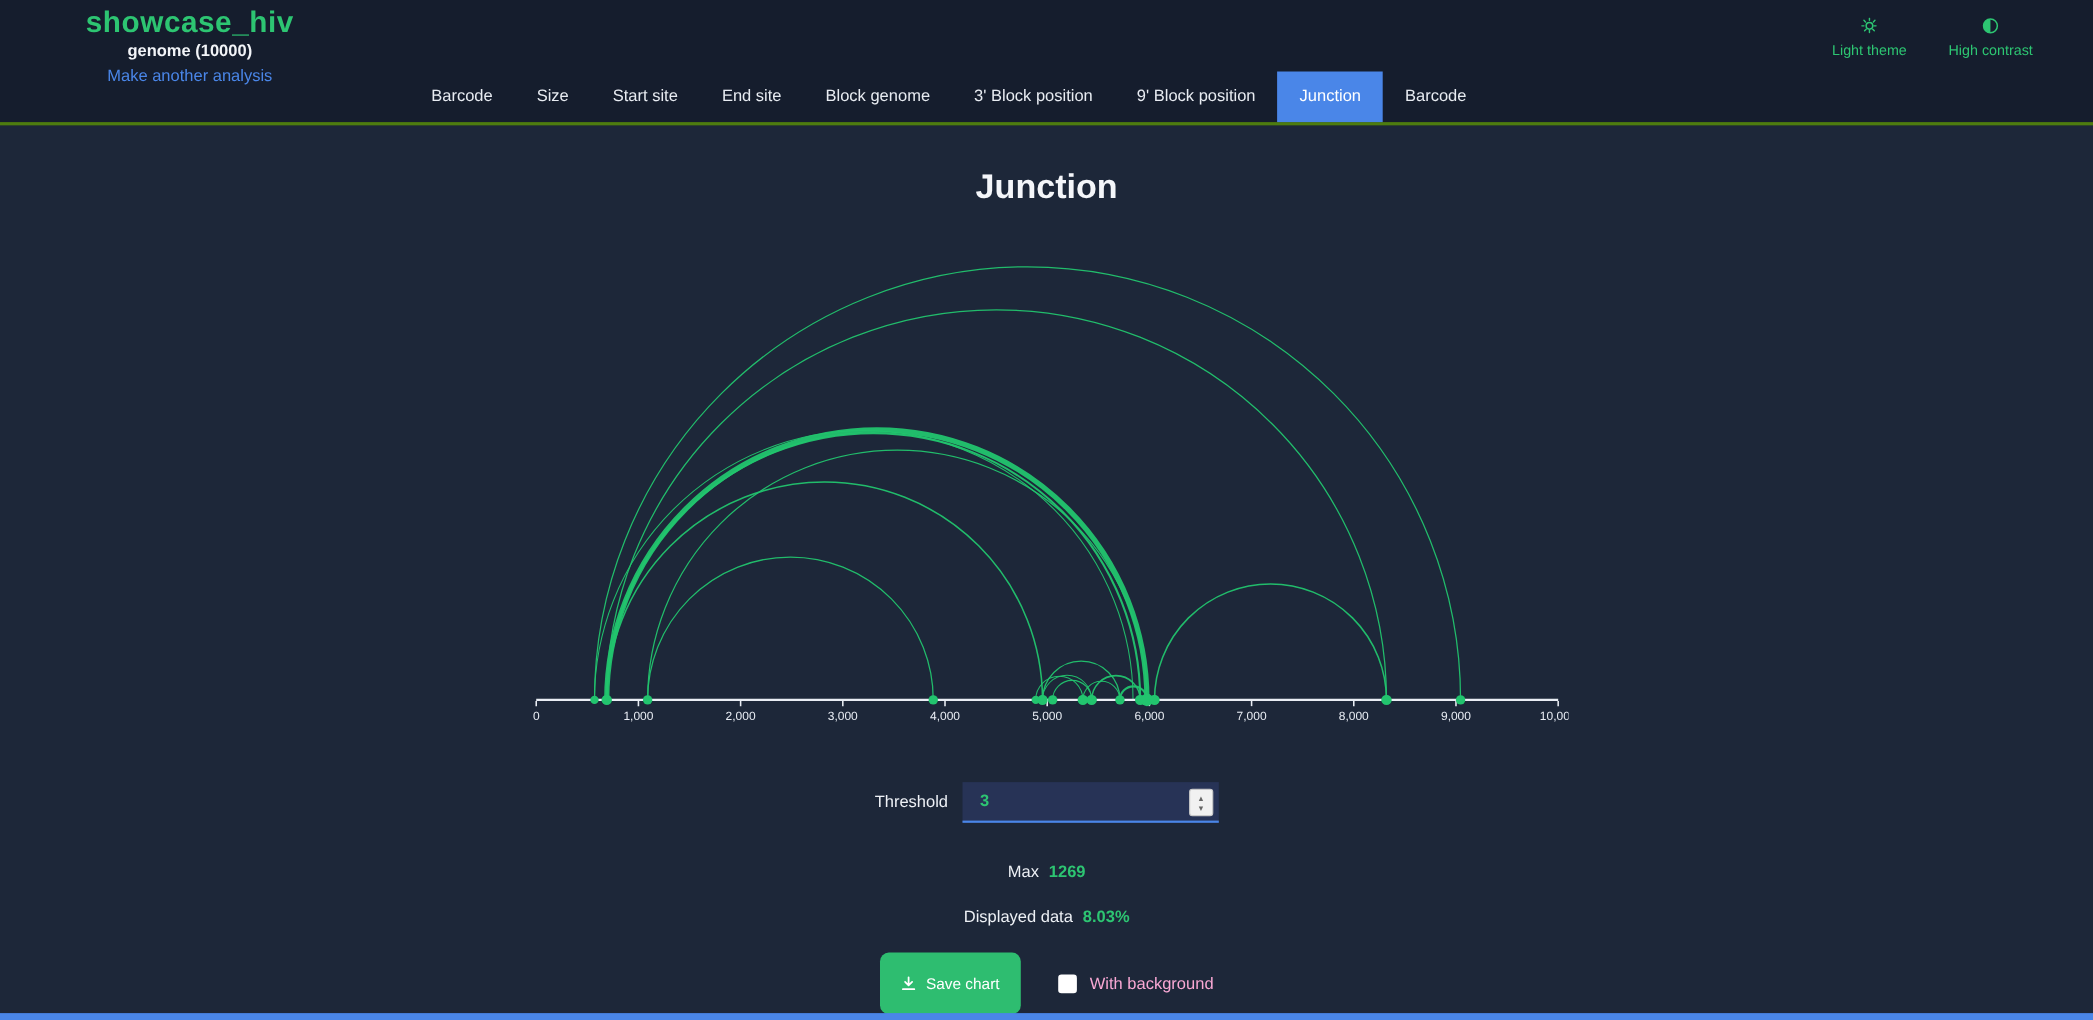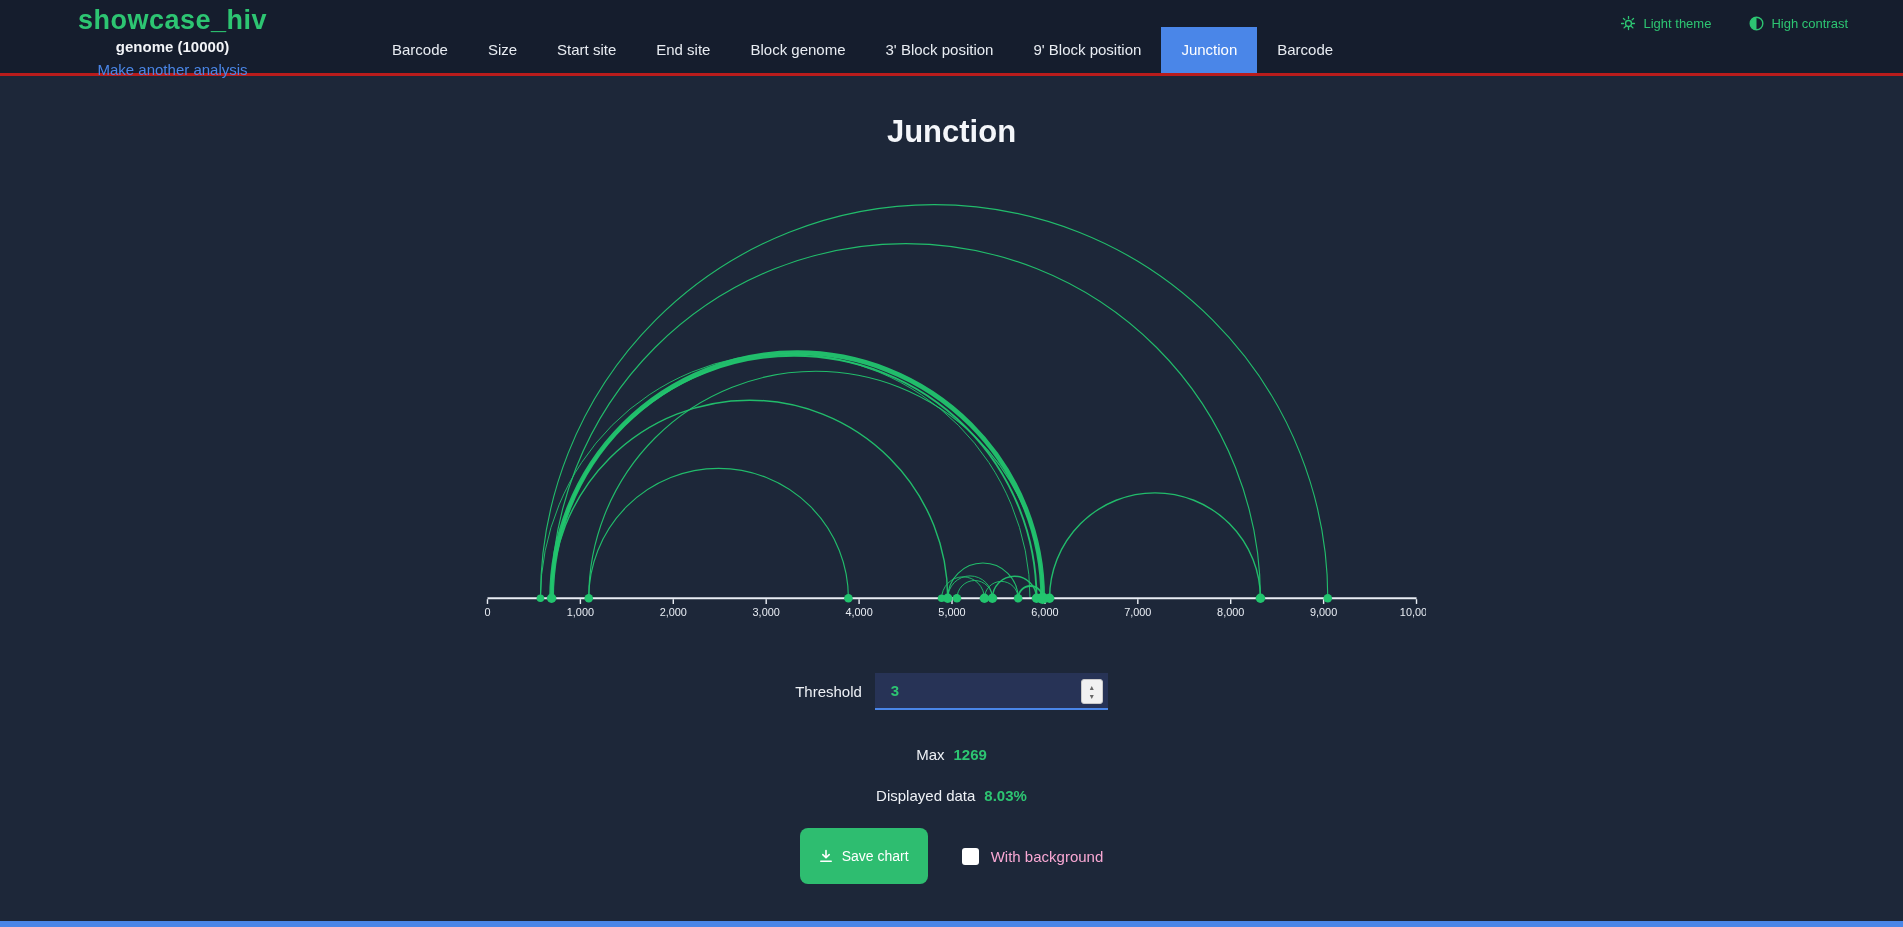--- a/index.html
+++ b/index.html
@@ -4,35 +4,35 @@
 <style>
   * { margin:0; padding:0; box-sizing:border-box; }
   html,body { width:1903px; height:927px; overflow:hidden; }
   body {
     font-family:"Liberation Sans", sans-serif;
     background:#1d2739; color:#eef1f6;
     position:relative;
   }
   
   header {
-    position:relative; height:76px; background:#151d2d;
-    border-bottom:3px solid #b91c1c;
+    position:relative; height:114px; background:#151d2d;
+    border-bottom:3px solid #4d7c0f;
   }
   .brand { position:absolute; left:78px; top:5px; text-align:center; }
   .brand h1 { font-size:27px; font-weight:700; color:#2dc572; letter-spacing:.5px; }
   .brand .genome { font-size:15px; font-weight:700; color:#f2f4f8; margin-top:2px; }
   .brand .new-analysis { display:block; font-size:15px; color:#4a86e8; margin-top:6px; cursor:pointer; text-decoration:none; }
   nav { position:absolute; bottom:0; left:372px; display:flex; align-items:flex-end; }
   .tab {
     border:none; background:transparent; color:#e8ecf2; font-family:inherit;
     font-size:15px; height:46px; line-height:46px; padding:0 20px; cursor:pointer; white-space:nowrap;
   }
   .tab.active { background:#4a86e8; color:#ffffff; }
   .toggles { position:absolute; right:55px; top:16px; display:flex; gap:38px; }
-  .toggle { display:flex; align-items:center; gap:7px; color:#2dc572; font-size:13px; cursor:pointer; }
+  .toggle { display:flex; align-items:center; gap:7px; color:#2dc572; font-size:13px; cursor:pointer;flex-direction:column; }
   .toggle svg { display:block; }
   
   main { display:flex; flex-direction:column; align-items:center; }
   #page-title { margin-top:38px; font-size:31px; font-weight:700; color:#f4f6fa; }
   #arc-chart { margin-top:50px; width:948px; height:423px; display:block; }
   .ctl { display:flex; align-items:center; justify-content:center; }
   .threshold-row { margin-top:50px; gap:13px; }
   .threshold-row label { font-size:15px; color:#eef1f6; }
   .num-input {
     position:relative; width:233px; height:37px; background:#273356;

